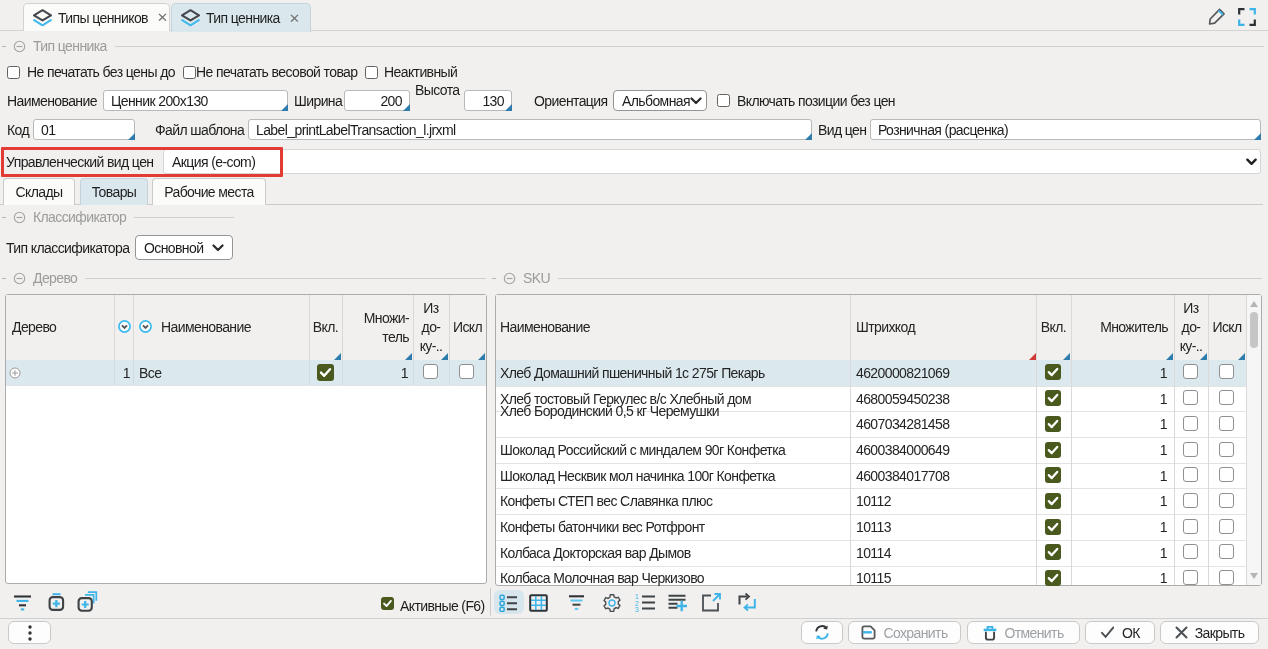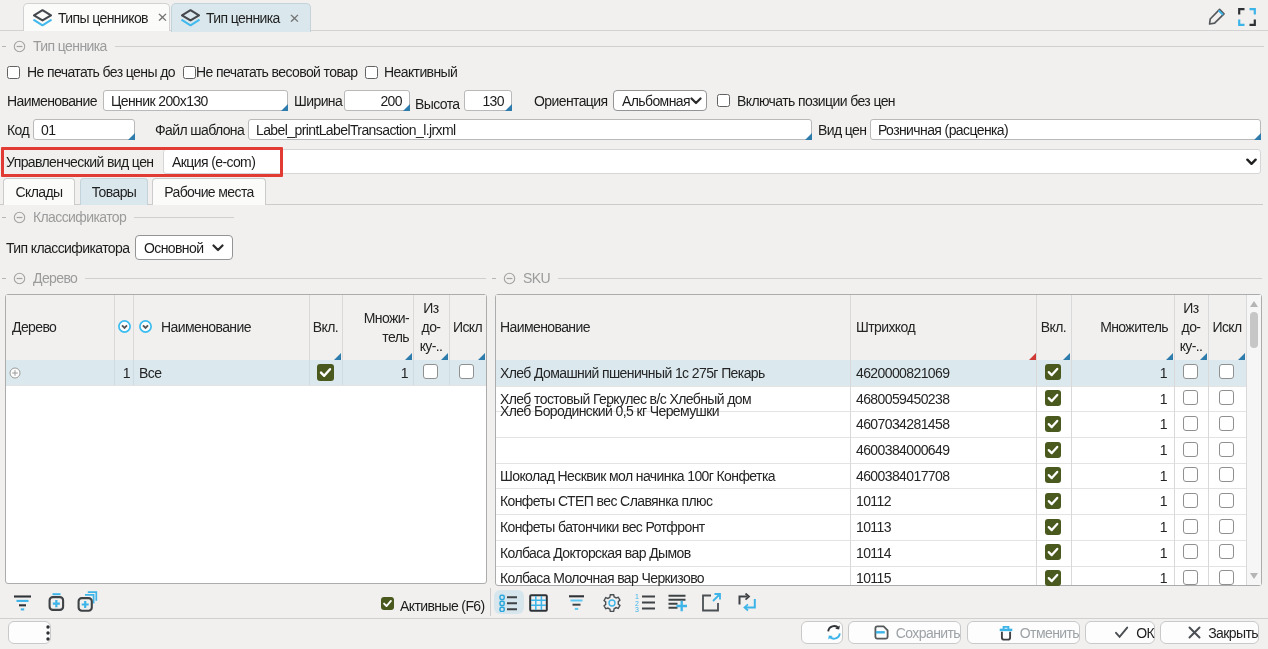--- a/index.html
+++ b/index.html
@@ -21,21 +21,21 @@
 .tab2{position:absolute;top:178px;height:27px;background:#fbfbfa;border:1px solid #cbcbcb;border-bottom:none;border-radius:4px 4px 0 0;display:flex;align-items:center;justify-content:center;font-size:14px;white-space:nowrap}
 .active{background:#dae8ee;border-color:#c4d3da}
 .tab.active{height:29px}
 .vline{position:absolute;width:1px;background:#d9d9d9}
 .hline{position:absolute;height:1px;background:#e3e3e3}
 .tcell{position:absolute;font-size:14px;color:#242424;white-space:nowrap;display:flex;align-items:center}
 .tcell.r{justify-content:flex-end}
 .tcell.c{justify-content:center}
 .tri{position:absolute;width:0;height:0;border-left:7px solid transparent;border-bottom:7px solid #2e7cab}
 .trir{position:absolute;width:0;height:0;border-left:7px solid transparent;border-bottom:7px solid #d03a34}
-.btn{position:absolute;top:621px;height:23px;background:#fdfdfd;border:1px solid #c9c9c9;border-radius:6px;display:flex;align-items:center;justify-content:flex-end;font-size:14px;gap:7px;white-space:nowrap}
+.btn{position:absolute;top:621px;height:23px;background:#fdfdfd;border:1px solid #c9c9c9;border-radius:6px;display:flex;align-items:center;justify-content:center;font-size:14px;gap:7px;white-space:nowrap}
 </style></head><body>
 <div id="root">
 
 <div class="abs" style="left:0;top:0;width:1268px;height:31px;background:#f1f0ef;border-bottom:1px solid #d3d3d3"></div>
 <div class="tab" style="left:23px;width:147px">
       <svg style="flex:none" width="19" height="18" viewBox="0 0 19 18">
 <path d="M1.2 11.2 L9.5 16.3 L17.8 11.2" fill="none" stroke="#41b9ec" stroke-width="2.1" stroke-linecap="round" stroke-linejoin="round"></path>
 <path d="M9.5 1.2 L18.0 6.3 L9.5 11.4 L1.0 6.3 Z" fill="none" stroke="#44484c" stroke-width="2.1" stroke-linejoin="round"></path>
 </svg>
       <span>Типы ценников</span>
@@ -71,21 +71,21 @@
 <div class="cb" style="left:7px;top:66px"></div>
     <div class="lbl" style="left:27px;top:62px">Не печатать без цены до</div>
 <div class="cb" style="left:183px;top:66px"></div>
     <div class="lbl" style="left:196px;top:62px">Не печатать весовой товар</div>
 <div class="cb" style="left:365px;top:66px"></div>
     <div class="lbl" style="left:384px;top:62px">Неактивный</div>
 <div class="lbl" style="left:7px;top:91px">Наименование</div>
 <div class="inp" style="left:103px;top:90px;width:185px;height:21px">Ценник 200x130</div>
 <div class="lbl" style="left:294px;top:91px">Ширина</div>
 <div class="inp num" style="left:344px;top:90px;width:66px;height:21px">200</div>
-<div class="lbl" style="left:415px;top:94px">Высота</div>
+<div class="lbl" style="left:415px;top:80px">Высота</div>
 <div class="inp num" style="left:464px;top:90px;width:48px;height:21px">130</div>
 <div class="lbl" style="left:534px;top:91px">Ориентация</div>
 <div class="sel" style="left:613px;top:90px;width:94px;height:21px">
       <span>Альбомная</span>
       <svg style="flex:none" width="12" height="8" viewBox="0 0 12 8">
 <path d="M1.5 1.5 L6 6 L10.5 1.5" fill="none" stroke="#2b2b2b" stroke-width="2.2" stroke-linecap="round" stroke-linejoin="round"></path>
       </svg>
     </div>
 <div class="cb" style="left:717px;top:94px"></div>
     <div class="lbl" style="left:737px;top:91px">Включать позиции без цен</div>
@@ -240,20 +240,21 @@
 <div class="tcell" style="left:856px;top:414px;height:20px">4607034281458</div>
 <div class="cbg" style="left:1045px;top:416px;width:16px;height:16px">
 <svg width="16" height="16" viewBox="0 0 17 17">
         <path d="M4 8.6 L7.2 11.8 L13 5.2" fill="none" stroke="#fff" stroke-width="2.4" stroke-linecap="round" stroke-linejoin="round"></path>
       </svg>
     </div>
 <div class="tcell r" style="left:1071px;top:414px;width:96px;height:20px">1</div>
 <div class="cb" style="left:1183px;top:416px;width:15px;height:15px;border-radius:3px;border-color:#909090"></div>
 <div class="cb" style="left:1219px;top:416px;width:15px;height:15px;border-radius:3px;border-color:#909090"></div>
 <div class="hline" style="left:496px;top:463px;width:750px"></div>
+<div class="tcell" style="left:500px;top:440px;height:20px">Шоколад Российский с миндалем 90г Конфетка</div>
 <div class="tcell" style="left:856px;top:440px;height:20px">4600384000649</div>
 <div class="cbg" style="left:1045px;top:442px;width:16px;height:16px">
 <svg width="16" height="16" viewBox="0 0 17 17">
         <path d="M4 8.6 L7.2 11.8 L13 5.2" fill="none" stroke="#fff" stroke-width="2.4" stroke-linecap="round" stroke-linejoin="round"></path>
       </svg>
     </div>
 <div class="tcell r" style="left:1071px;top:440px;width:96px;height:20px">1</div>
 <div class="cb" style="left:1183px;top:442px;width:15px;height:15px;border-radius:3px;border-color:#909090"></div>
 <div class="cb" style="left:1219px;top:442px;width:15px;height:15px;border-radius:3px;border-color:#909090"></div>
 <div class="hline" style="left:496px;top:488px;width:750px"></div>

